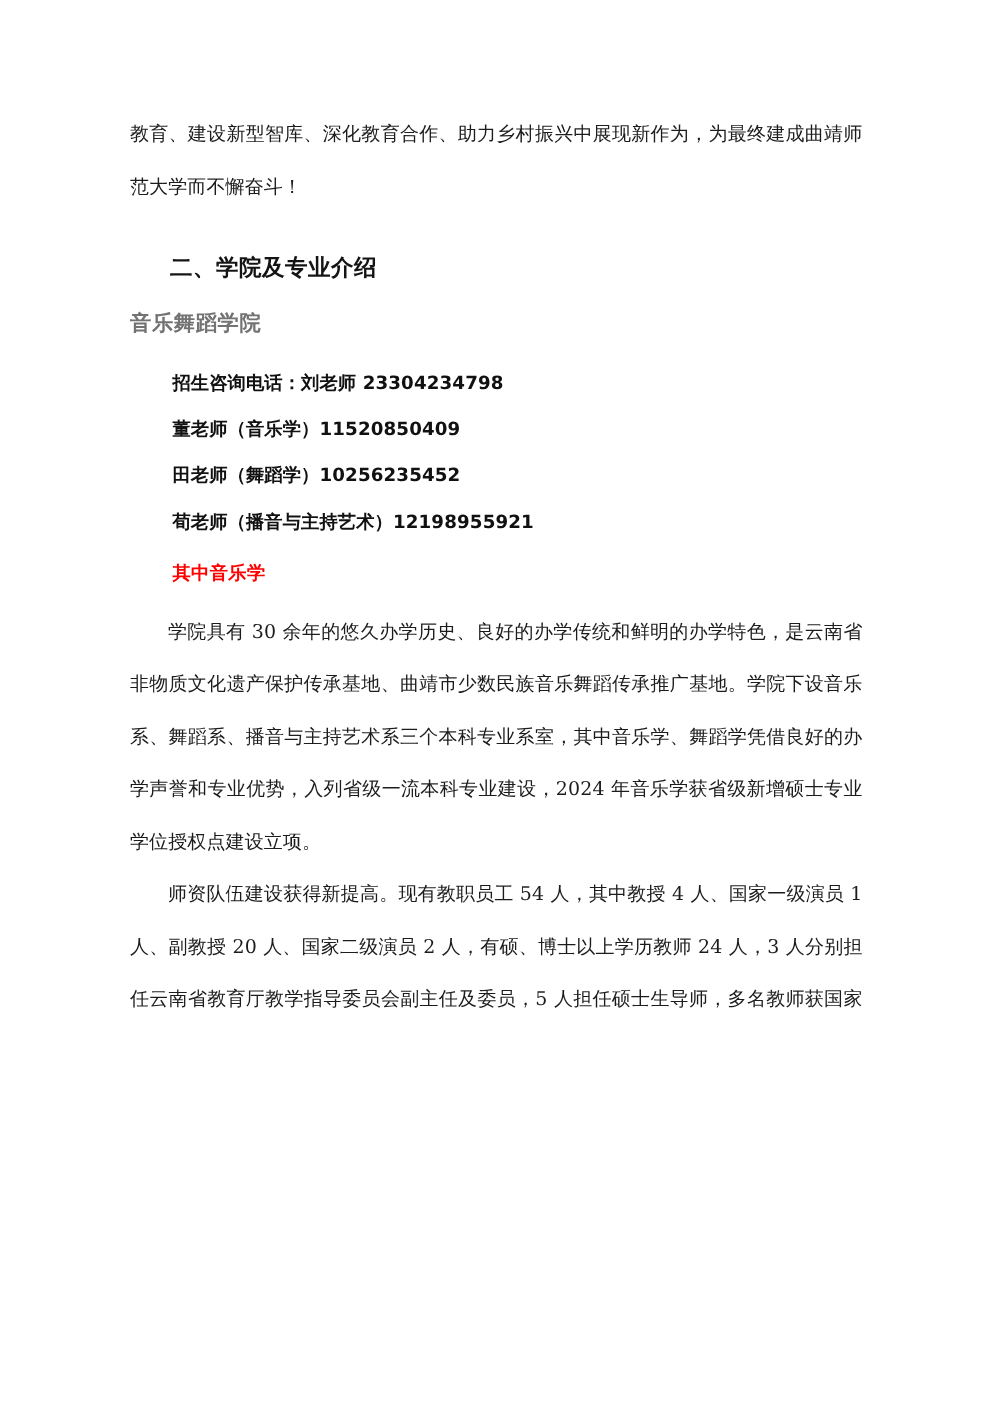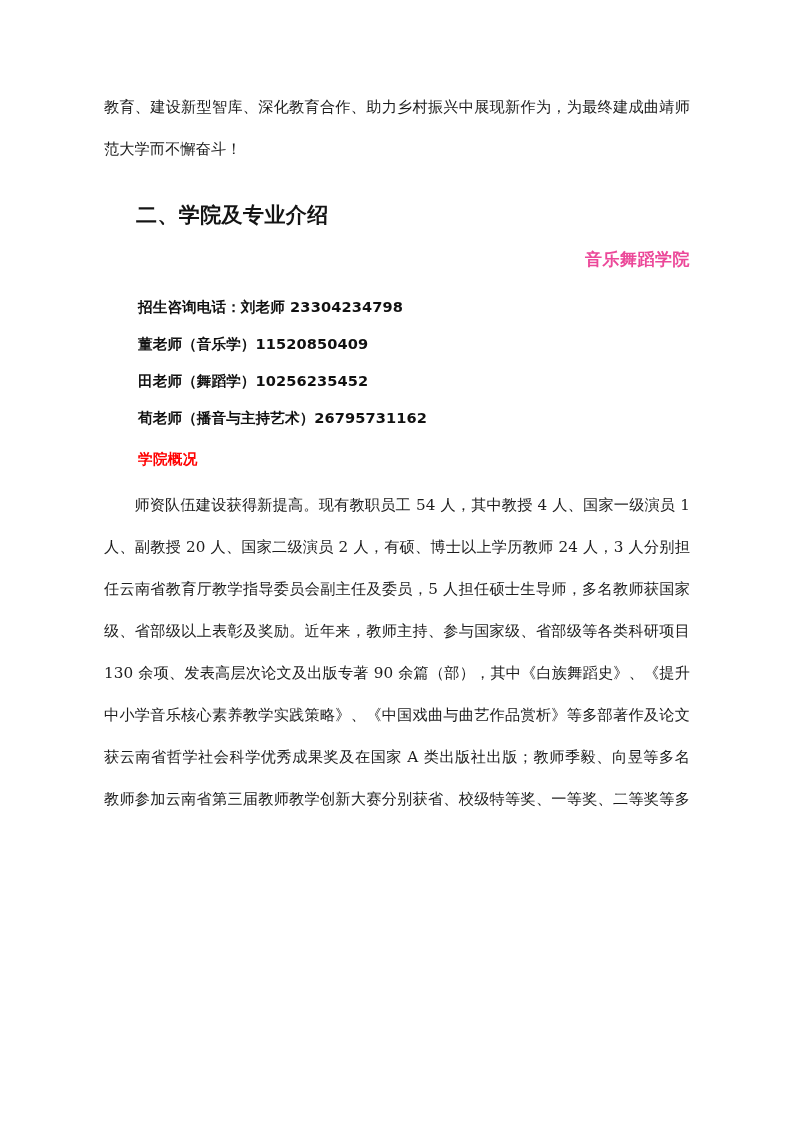--- a/index.html
+++ b/index.html
@@ -35,36 +35,36 @@
     margin: 0;
     letter-spacing: 0.1px;
   }
   .para.indent {
     text-indent: 2em;
   }
 
   
   .section-heading {
     font-family: "DejaVu Sans", "Liberation Sans", sans-serif;
-    font-size: 21px;
+    font-size: 18px;
     font-weight: bold;
     color: #141414;
     line-height: 30px;
     margin: 0;
     padding-left: 32px;
     letter-spacing: 0.4px;
   }
 
   
   .college-title {
     font-family: "DejaVu Sans", "Liberation Sans", sans-serif;
     font-size: 17px;
     font-weight: bold;
-    color: #ec4899;
-    text-align: right;
+    color: #737373;
+    text-align: left;
     line-height: 26px;
     margin: 0;
     letter-spacing: 0.5px;
   }
 
   
   .contact-line {
     font-family: "DejaVu Sans", "Liberation Sans", sans-serif;
     font-size: 14.6px;
     font-weight: bold;
@@ -116,26 +116,27 @@
     <p class="college-title">音乐舞蹈学院</p>
 
     <div class="sp-after-title"></div>
 
     <p class="contact-line">招生咨询电话：刘老师 23304234798</p>
 
     <p class="contact-line">董老师（音乐学）11520850409</p>
 
     <p class="contact-line">田老师（舞蹈学）10256235452</p>
 
-    <p class="contact-line">荀老师（播音与主持艺术）26795731162</p>
+    <p class="contact-line">荀老师（播音与主持艺术）12198955921</p>
 
 
     <div class="sp-after-contacts"></div>
 
-    <p class="sub-heading-red">学院概况</p>
+    <p class="sub-heading-red">其中音乐学</p>
 
     <div class="sp-after-subheading"></div>
 
+    <p class="para indent">学院具有 30 余年的悠久办学历史、良好的办学传统和鲜明的办学特色，是云南省非物质文化遗产保护传承基地、曲靖市少数民族音乐舞蹈传承推广基地。学院下设音乐系、舞蹈系、播音与主持艺术系三个本科专业系室，其中音乐学、舞蹈学凭借良好的办学声誉和专业优势，入列省级一流本科专业建设，2024 年音乐学获省级新增硕士专业学位授权点建设立项。</p>
 
     <p class="para indent">师资队伍建设获得新提高。现有教职员工 54 人，其中教授 4 人、国家一级演员 1 人、副教授 20 人、国家二级演员 2 人，有硕、博士以上学历教师 24 人，3 人分别担任云南省教育厅教学指导委员会副主任及委员，5 人担任硕士生导师，多名教师获国家级、省部级以上表彰及奖励。近年来，教师主持、参与国家级、省部级等各类科研项目 130 余项、发表高层次论文及出版专著 90 余篇（部），其中《白族舞蹈史》、《提升中小学音乐核心素养教学实践策略》、《中国戏曲与曲艺作品赏析》等多部著作及论文获云南省哲学社会科学优秀成果奖及在国家 A 类出版社出版；教师季毅、向昱等多名教师参加云南省第三届教师教学创新大赛分别获省、校级特等奖、一等奖、二等奖等多项奖励。</p>
 
   </div>
 </div>
 
 </body></html>

